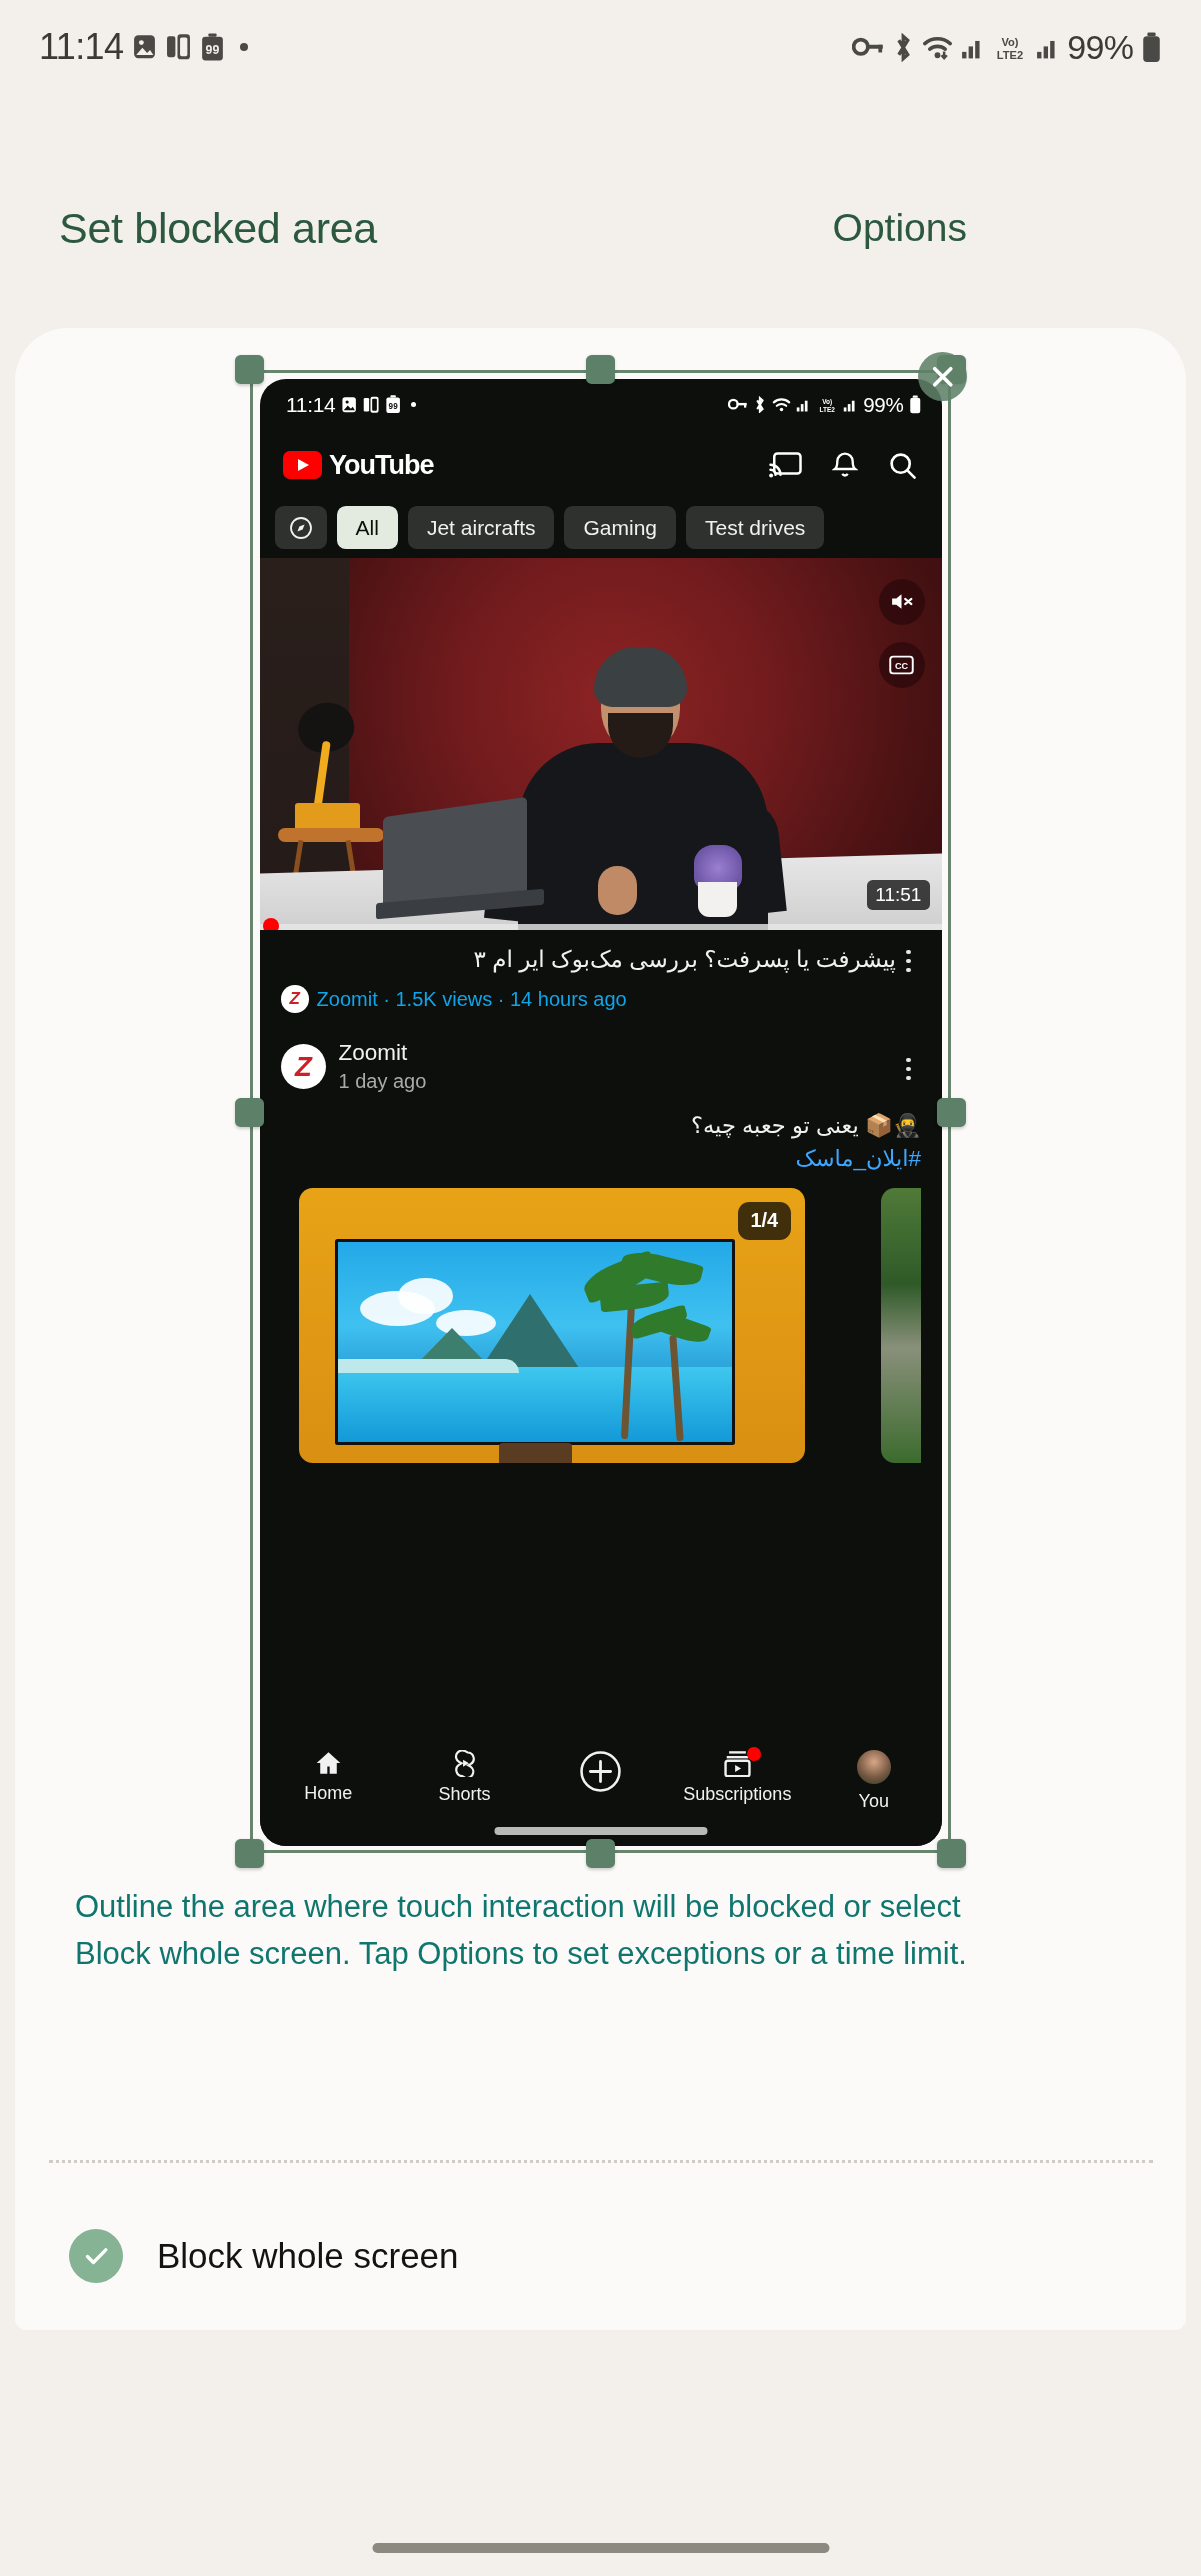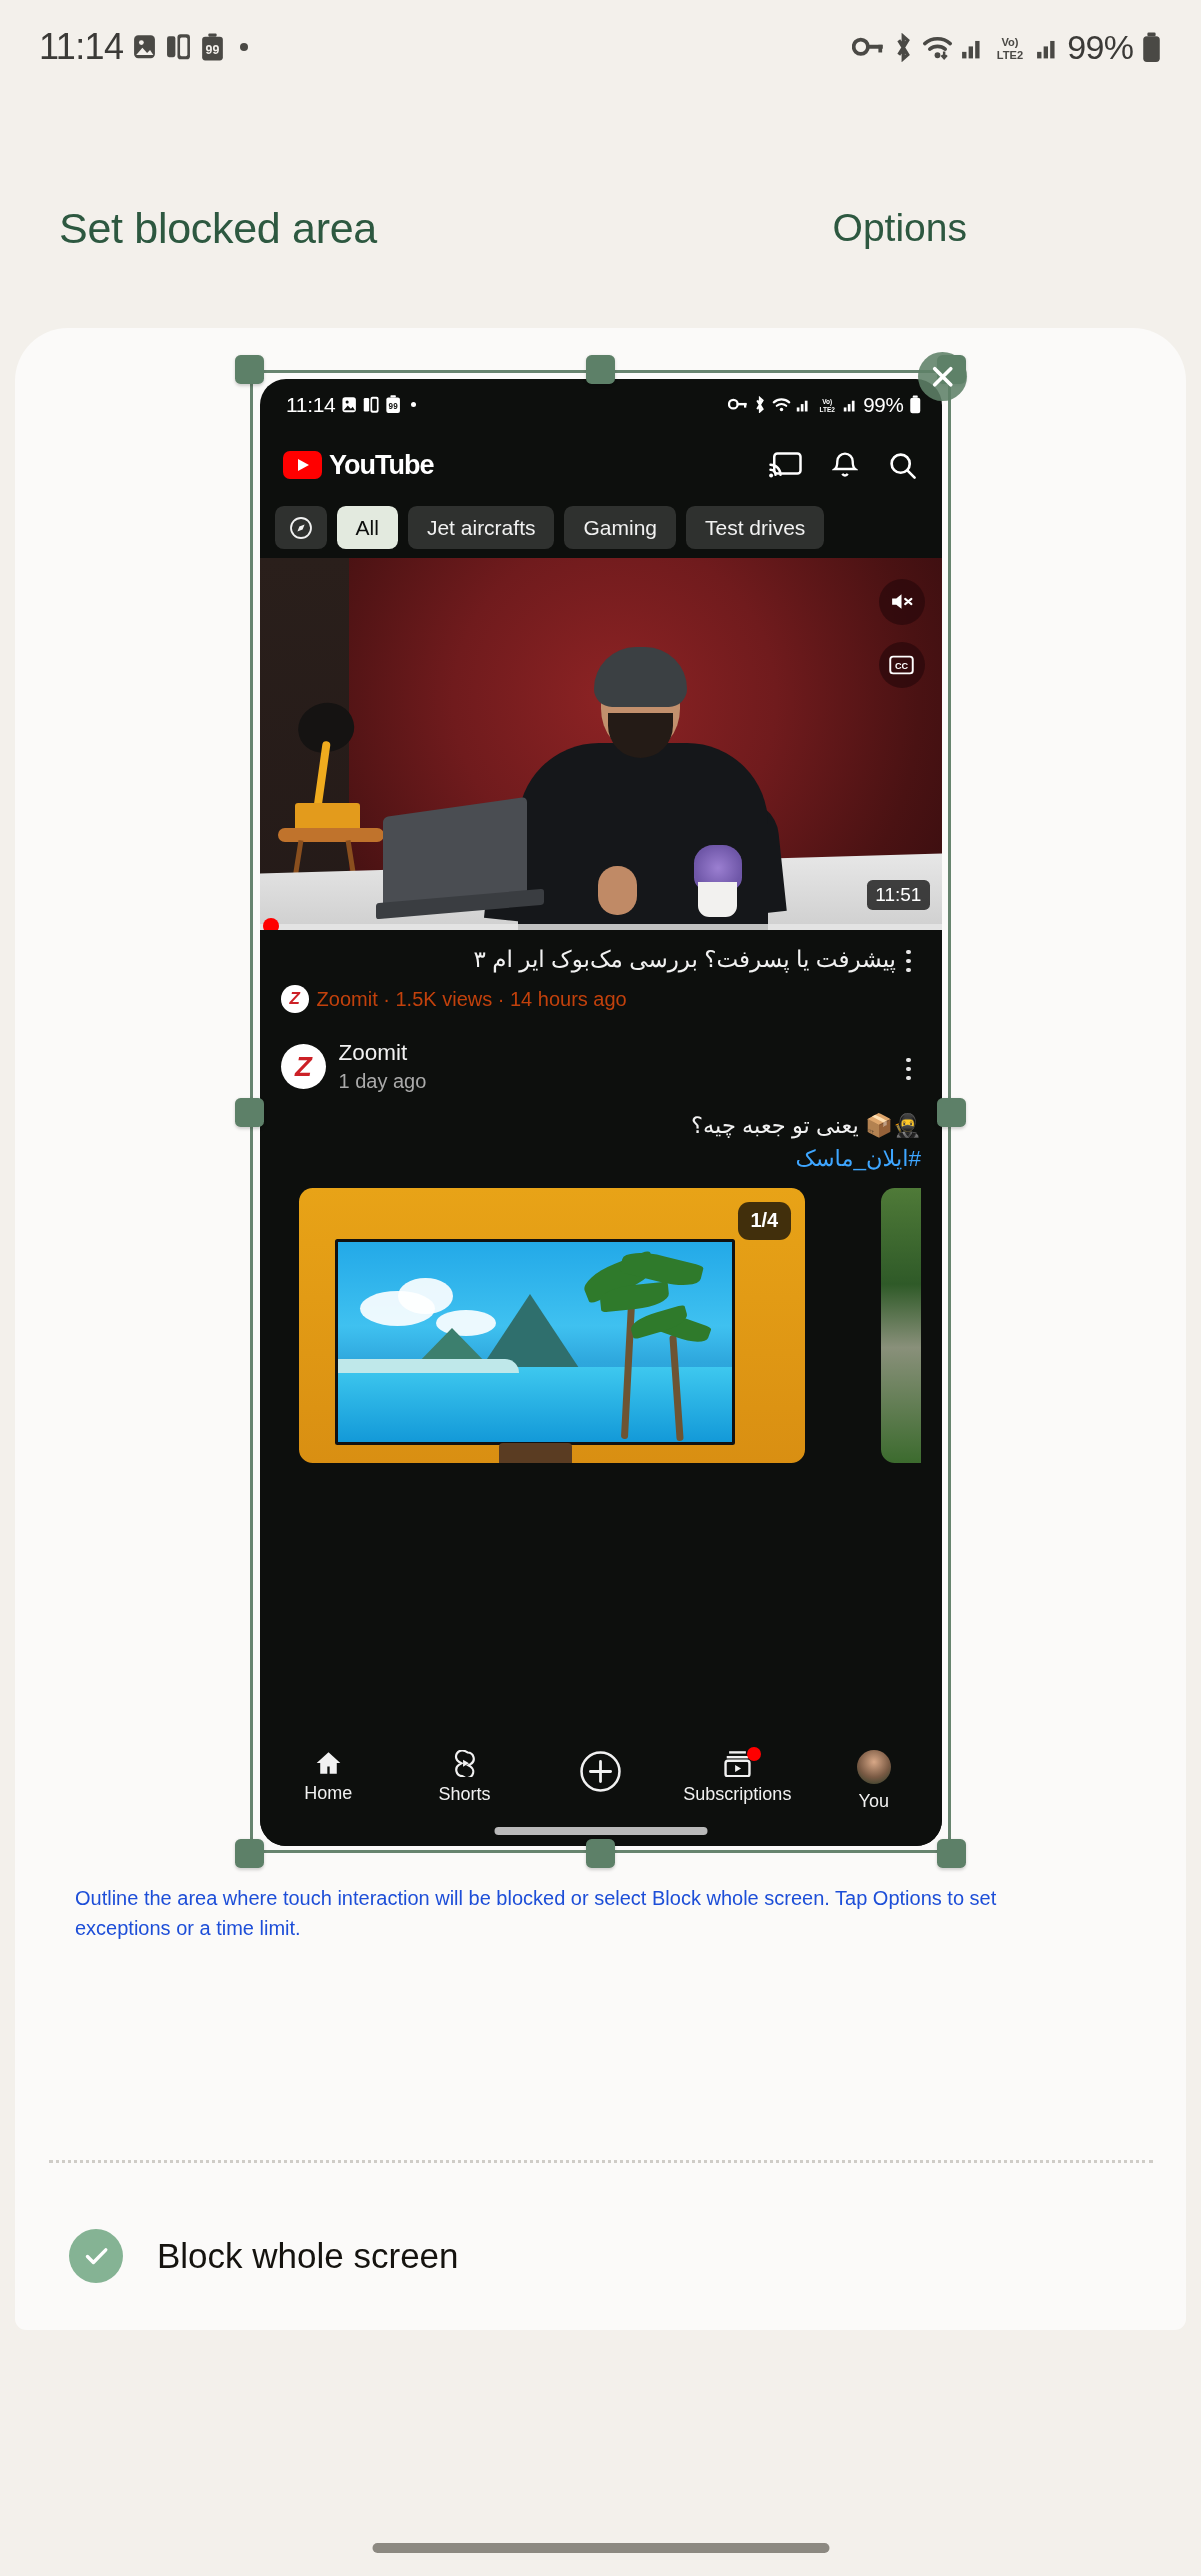--- a/index.html
+++ b/index.html
@@ -214,21 +214,21 @@
   .vtitle {
     color: #f1f1f1; font-size: 23px; direction: rtl; text-align: right;
     line-height: 1.35; padding-left: 6.3px;
   }
   .vsub { display: flex; align-items: center; gap: 8.1px; margin-top: 10.6px; }
   .z-avatar {
     width: 27.5px; height: 27.5px; border-radius: 50%; background: #fff;
     display: flex; align-items: center; justify-content: center;
     font-size: 17px; font-weight: bold; color: #cc2026; font-style: italic;
   }
-  .vsub-txt { color: #c2410c; font-size: 20px; }
+  .vsub-txt { color: #0ea5e9; font-size: 20px; }
   .kebab { width: 25px; display: flex; flex-direction: column; align-items: center; gap: 4.4px; padding-top: 6.3px; }
   .kebab span { width: 4.4px; height: 4.4px; border-radius: 50%; background: #e8e8e8; display: block; }
 
   
   .post { padding: 11.3px 21px 0 21px; }
   .post-head { display: flex; align-items: center; gap: 12.5px; }
   .post-av {
     width: 45px; height: 45px; border-radius: 50%; background: #fff;
     display: flex; align-items: center; justify-content: center;
     font-size: 27.5px; font-weight: bold; color: #cc2026; font-style: italic;
@@ -324,21 +324,21 @@
     background: radial-gradient(circle at 50% 35%, #d8a887 0%, #7a5a44 55%, #243a26 100%);
   }
   .gesture {
     position: absolute; left: 50%; transform: translateX(-50%); bottom: 11.3px;
     width: 213px; height: 8.1px; border-radius: 4.4px; background: #b9b9b9;
   }
 
   
   .desc {
     position: absolute; left: 75px; top: 1883px; width: 964px;
-    color: #1d4ed8; font-size: 20px; line-height: 1.52;
+    color: #0f766e; font-size: 31px; line-height: 1.52;
   }
   .divider {
     position: absolute; left: 49px; top: 2160px; width: 1104px; height: 0;
     border-top: 3.1px dotted #cfccc7;
   }
   .block-row {
     position: absolute; left: 69px; top: 2218px; width: 813px; height: 75px;
     display: flex; align-items: center; gap: 34px;
   }
   .chk {

